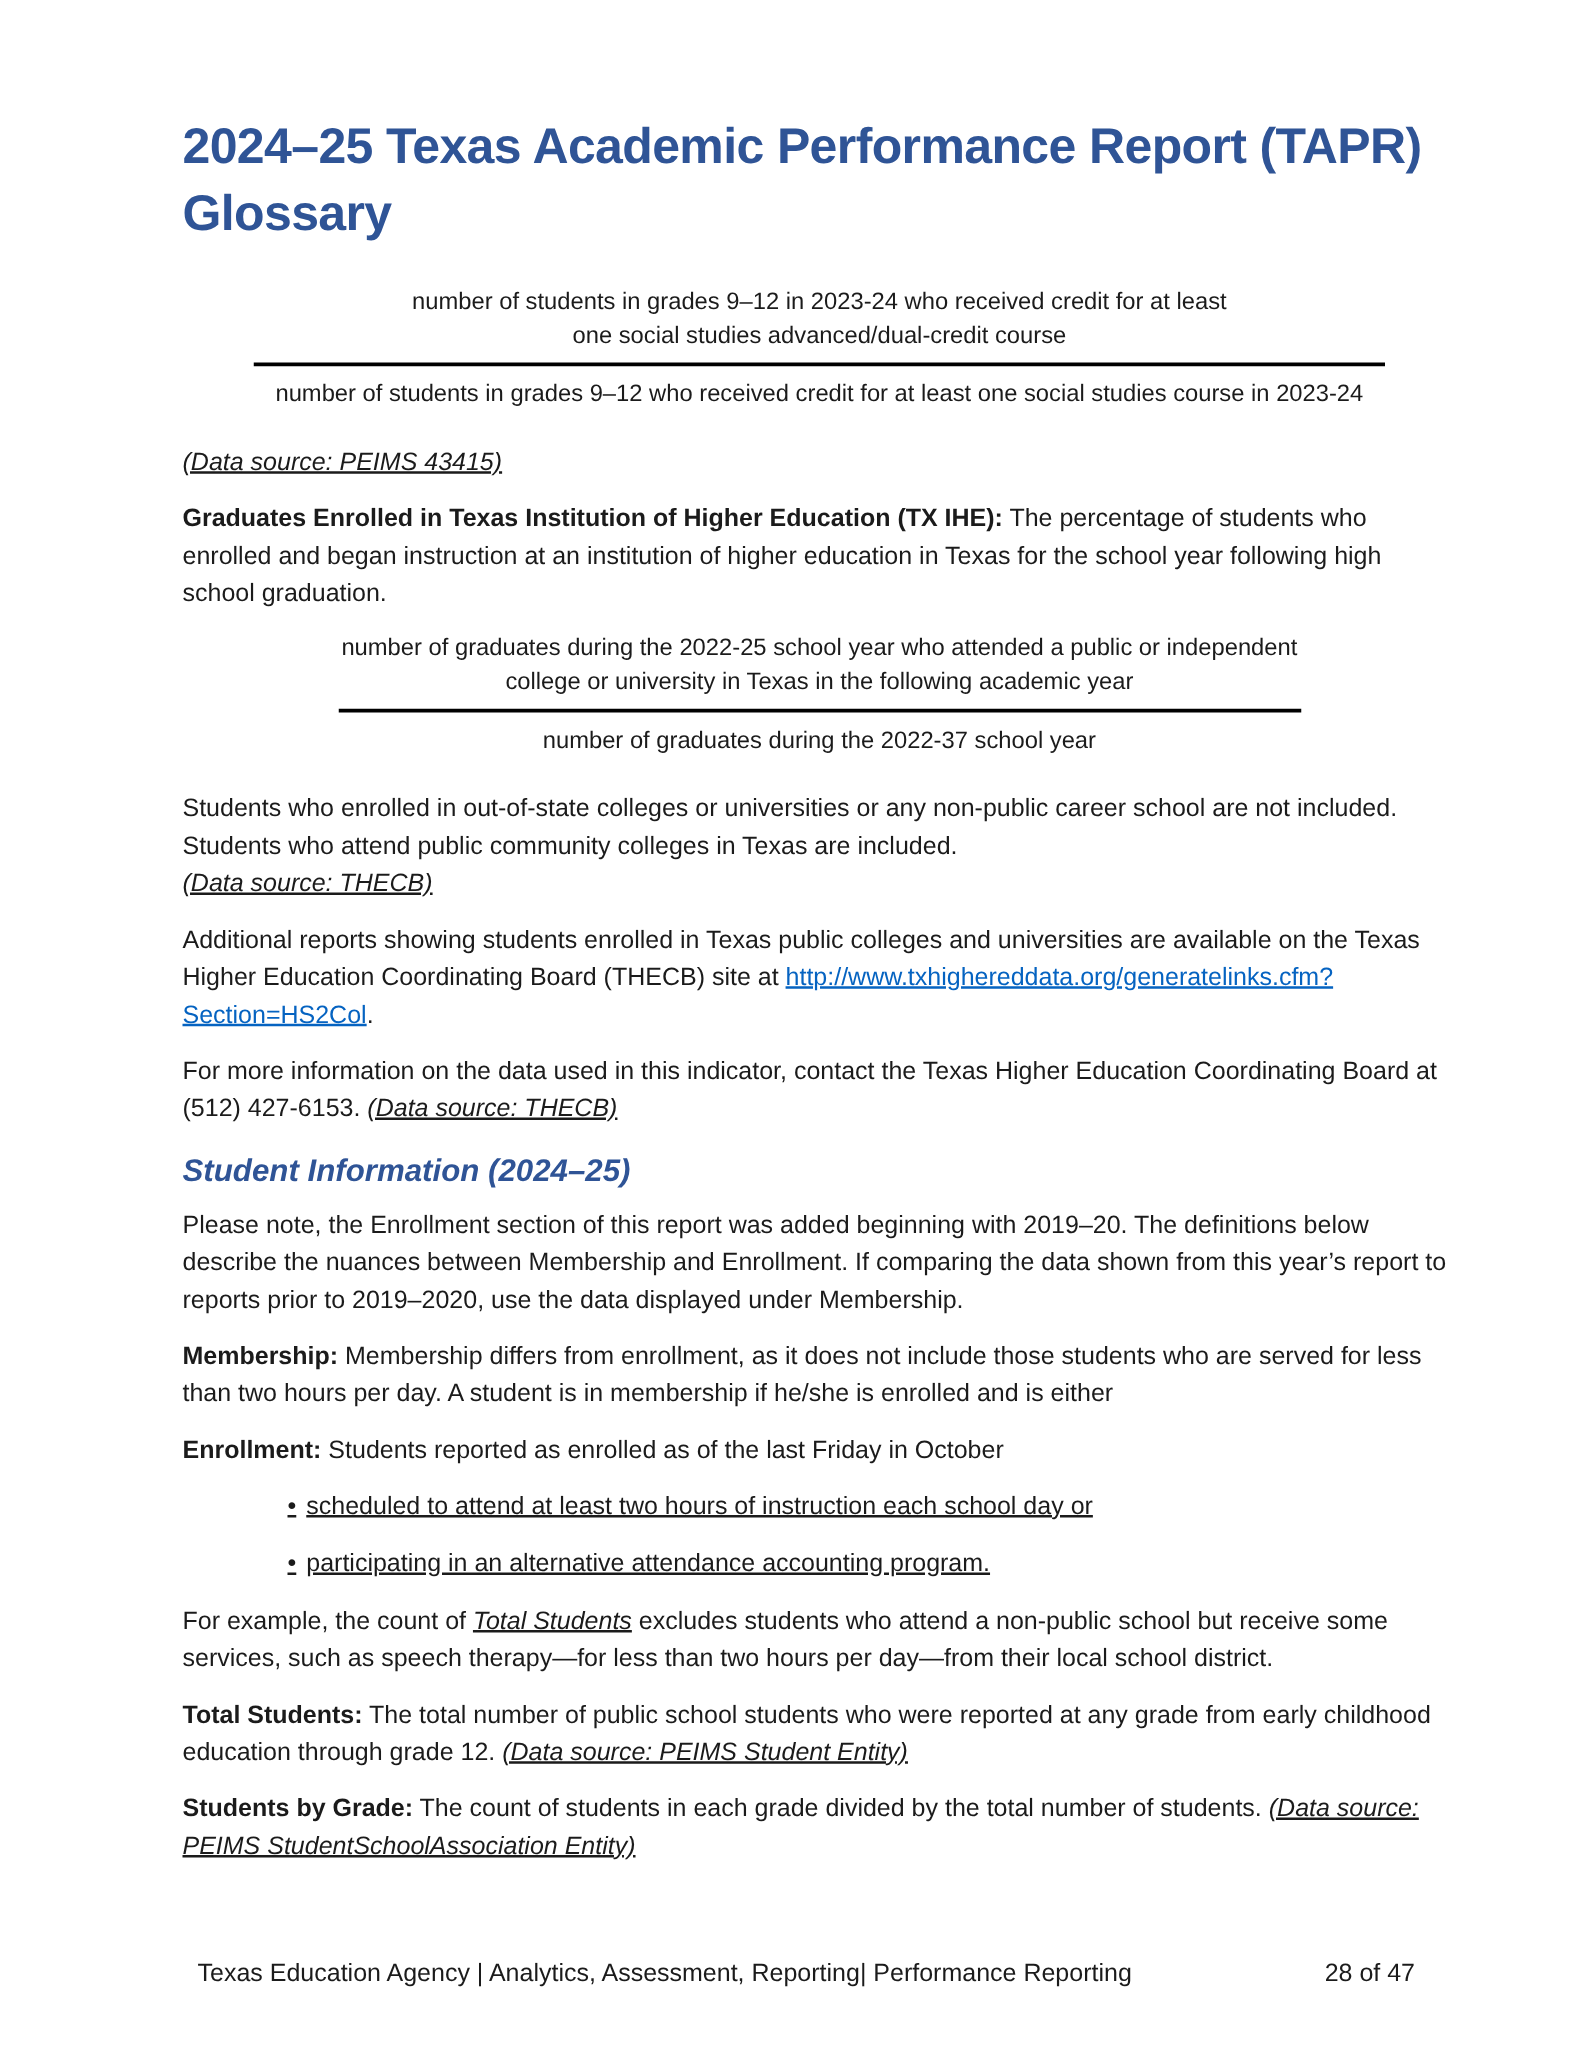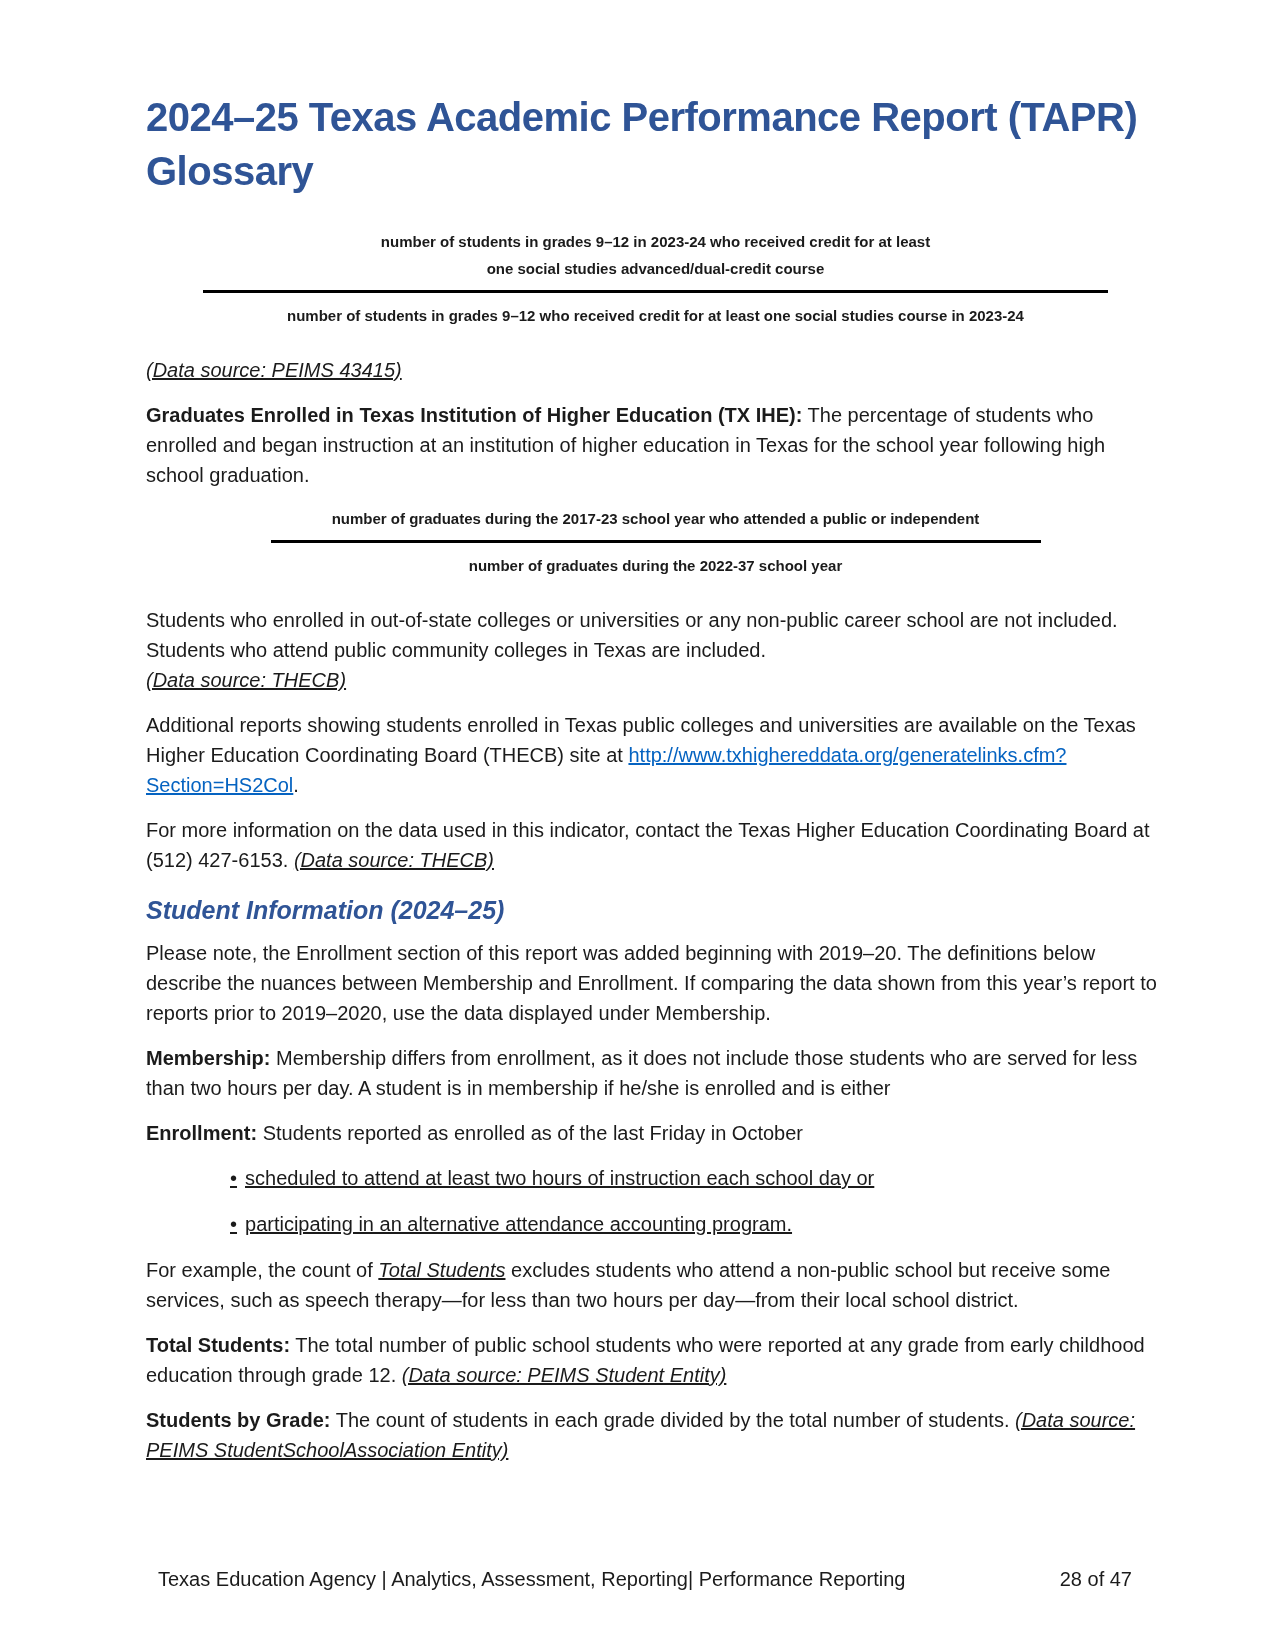--- a/index.html
+++ b/index.html
@@ -37,22 +37,22 @@
   p {
     font-size: 20px;
     line-height: 30px;
     margin-bottom: 15px;
   }
   .italic { font-style: italic; text-decoration: underline; }
   b.lead { font-weight: bold; }
   .fraction {
     margin: 0 auto 26px auto;
     text-align: center;
-    font-weight: bold;
-    font-size: 15px;
+    font-weight: normal;
+    font-size: 19px;
     line-height: 27px;
   }
   .fraction .numerator {
     padding-bottom: 8px;
     border-bottom: 3px solid #000000;
   }
   .fraction .denominator {
     padding-top: 9px;
   }
   .fraction-wide { width: 905px; }
@@ -95,21 +95,22 @@
   </div>
 
   <p class="italic">(Data source: PEIMS 43415)</p>
 
   <p>
     <b class="lead">Graduates Enrolled in Texas Institution of Higher Education (TX IHE):</b><span> The percentage of students who enrolled and began instruction at an institution of higher education in Texas for the school year following high school graduation.</span>
   </p>
 
   <div class="fraction fraction-narrow">
     <div class="numerator">
-      <div>number of graduates during the 2017-23 school year who attended a public or independent</div>
+      <div>number of graduates during the 2022-25 school year who attended a public or independent</div>
+      <div>college or university in Texas in the following academic year</div>
     </div>
     <div class="denominator">number of graduates during the 2022-37 school year</div>
   </div>
 
   <p>
     <span>Students who enrolled in out-of-state colleges or universities or any non-public career school are not included. Students who attend public community colleges in Texas are included.</span><br>
     <span class="italic">(Data source: THECB)</span>
   </p>
 
   <p>

